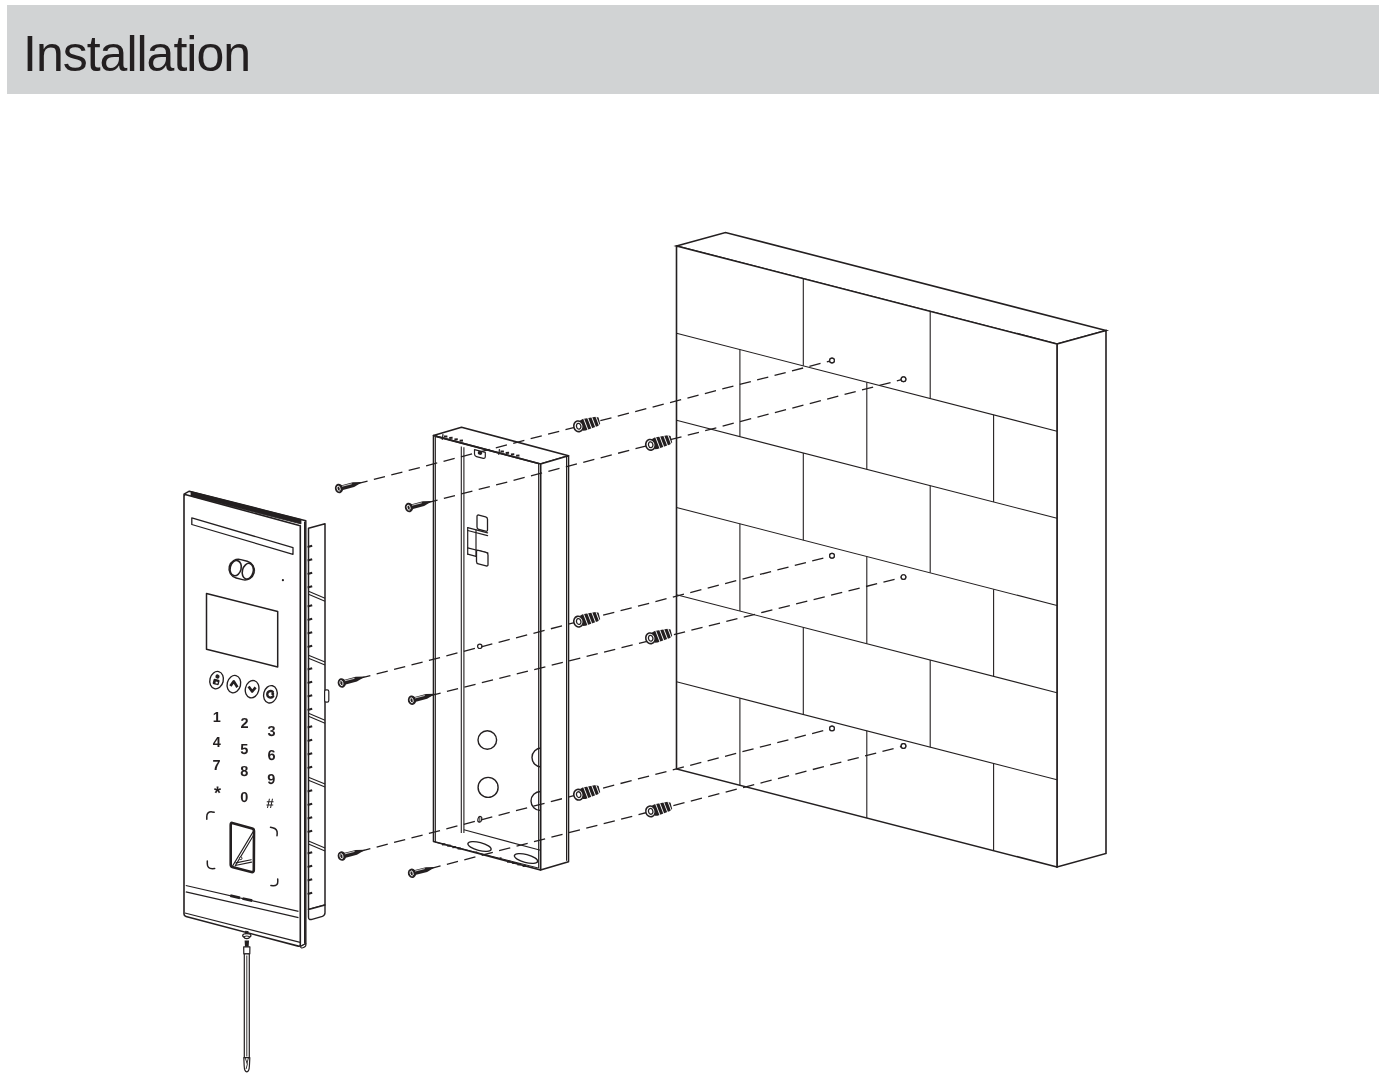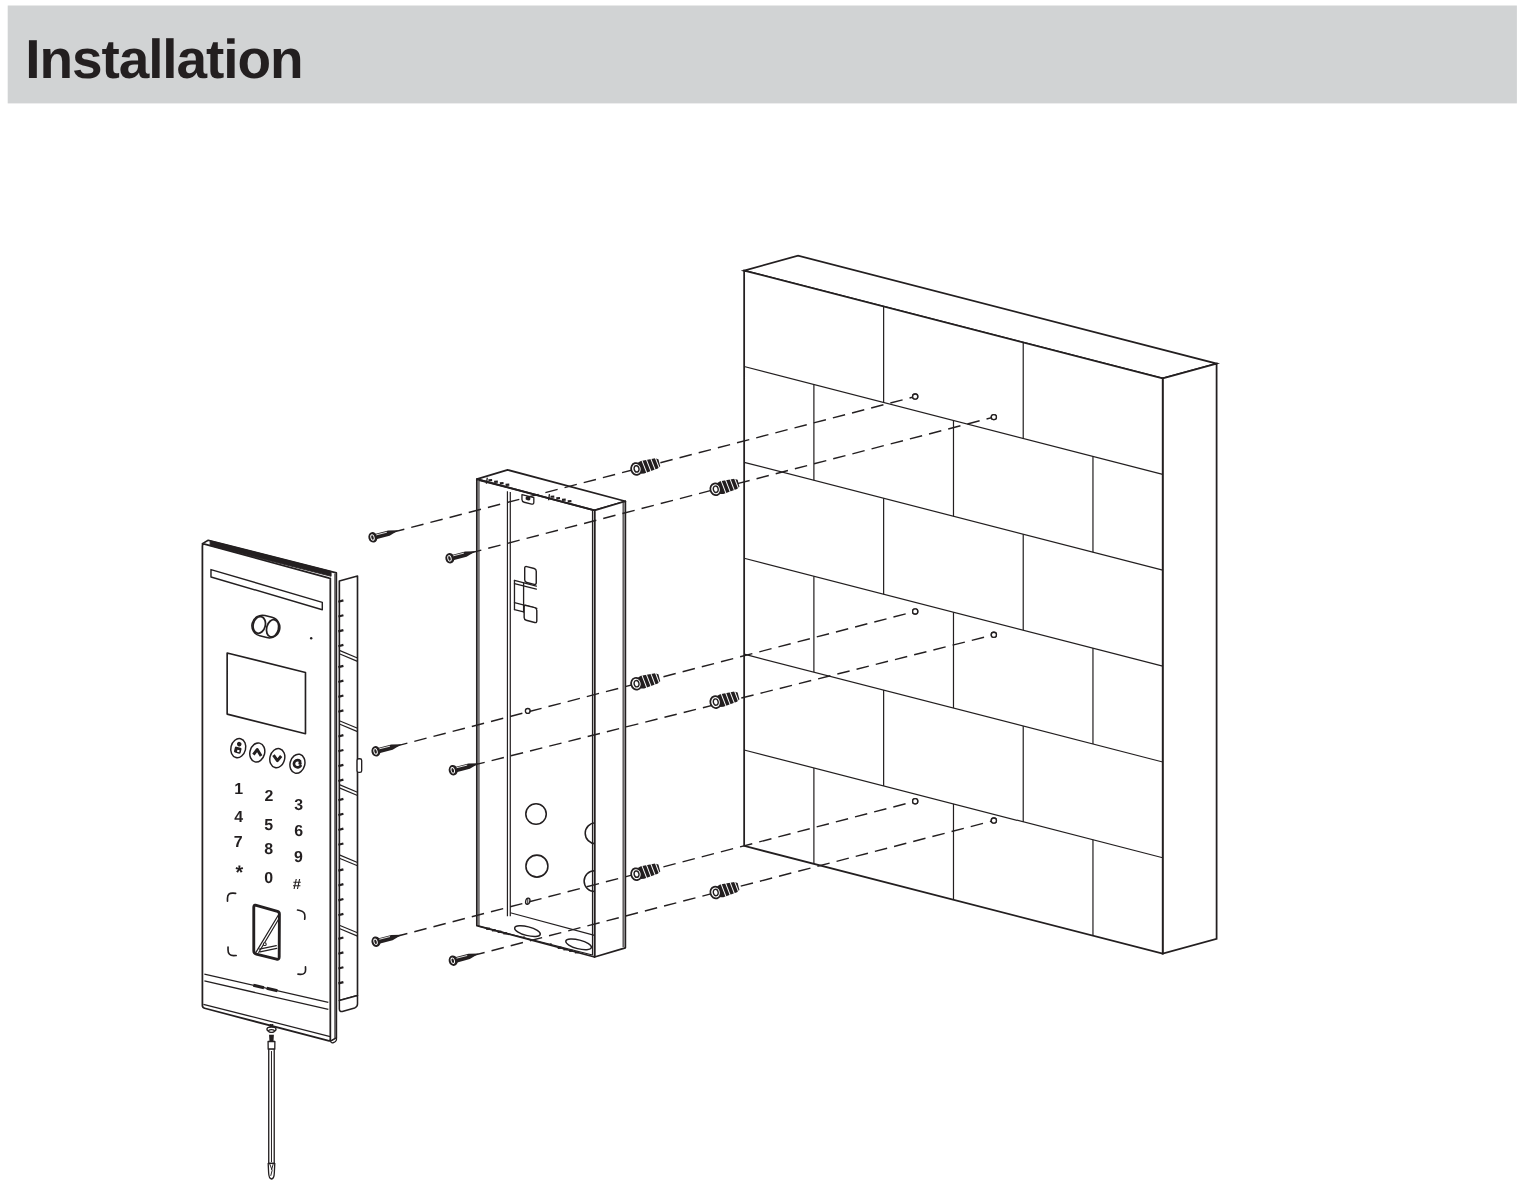--- a/index.html
+++ b/index.html
@@ -1,17 +1,17 @@
 <!DOCTYPE html>
 <html><head><meta charset="utf-8">
 <style>
   html,body{margin:0;padding:0;width:1390px;height:1085px;background:#fff;overflow:hidden;}
   body{font-family:"Liberation Sans",sans-serif;position:relative;}
   #hdr{position:absolute;left:7px;top:5px;width:1372px;height:88.5px;background:#d1d3d4;}
-  #hdr span{position:absolute;left:16px;top:20px;font-size:50px;font-weight:bold;color:#231f20;letter-spacing:-1px;}
+  #hdr span{position:absolute;left:16px;top:20px;font-size:50px;font-weight:normal;color:#231f20;letter-spacing:-1px;}
   #art{position:absolute;left:0;top:0;}
   text{text-rendering:geometricPrecision;}
 </style></head><body>
 <div id="hdr">
     <span>Installation</span>
   </div>
 <div id="art"><svg width="1390" height="1085" viewBox="0 0 1390 1085">
       <polygon points="676.5,246.0 725.5,232.5 1106.0,330.5 1057.0,344.0" fill="#fff" stroke="#231f20" stroke-width="1.6" stroke-linejoin="miter"></polygon>
 <polygon points="1057.0,344.0 1106.0,330.5 1106.0,853.5 1057.0,867.0" fill="#fff" stroke="#231f20" stroke-width="1.6" stroke-linejoin="miter"></polygon>
 <polygon points="676.5,246.0 1057.0,344.0 1057.0,867.0 676.5,769.0" fill="#fff" stroke="#231f20" stroke-width="1.6" stroke-linejoin="miter"></polygon>

